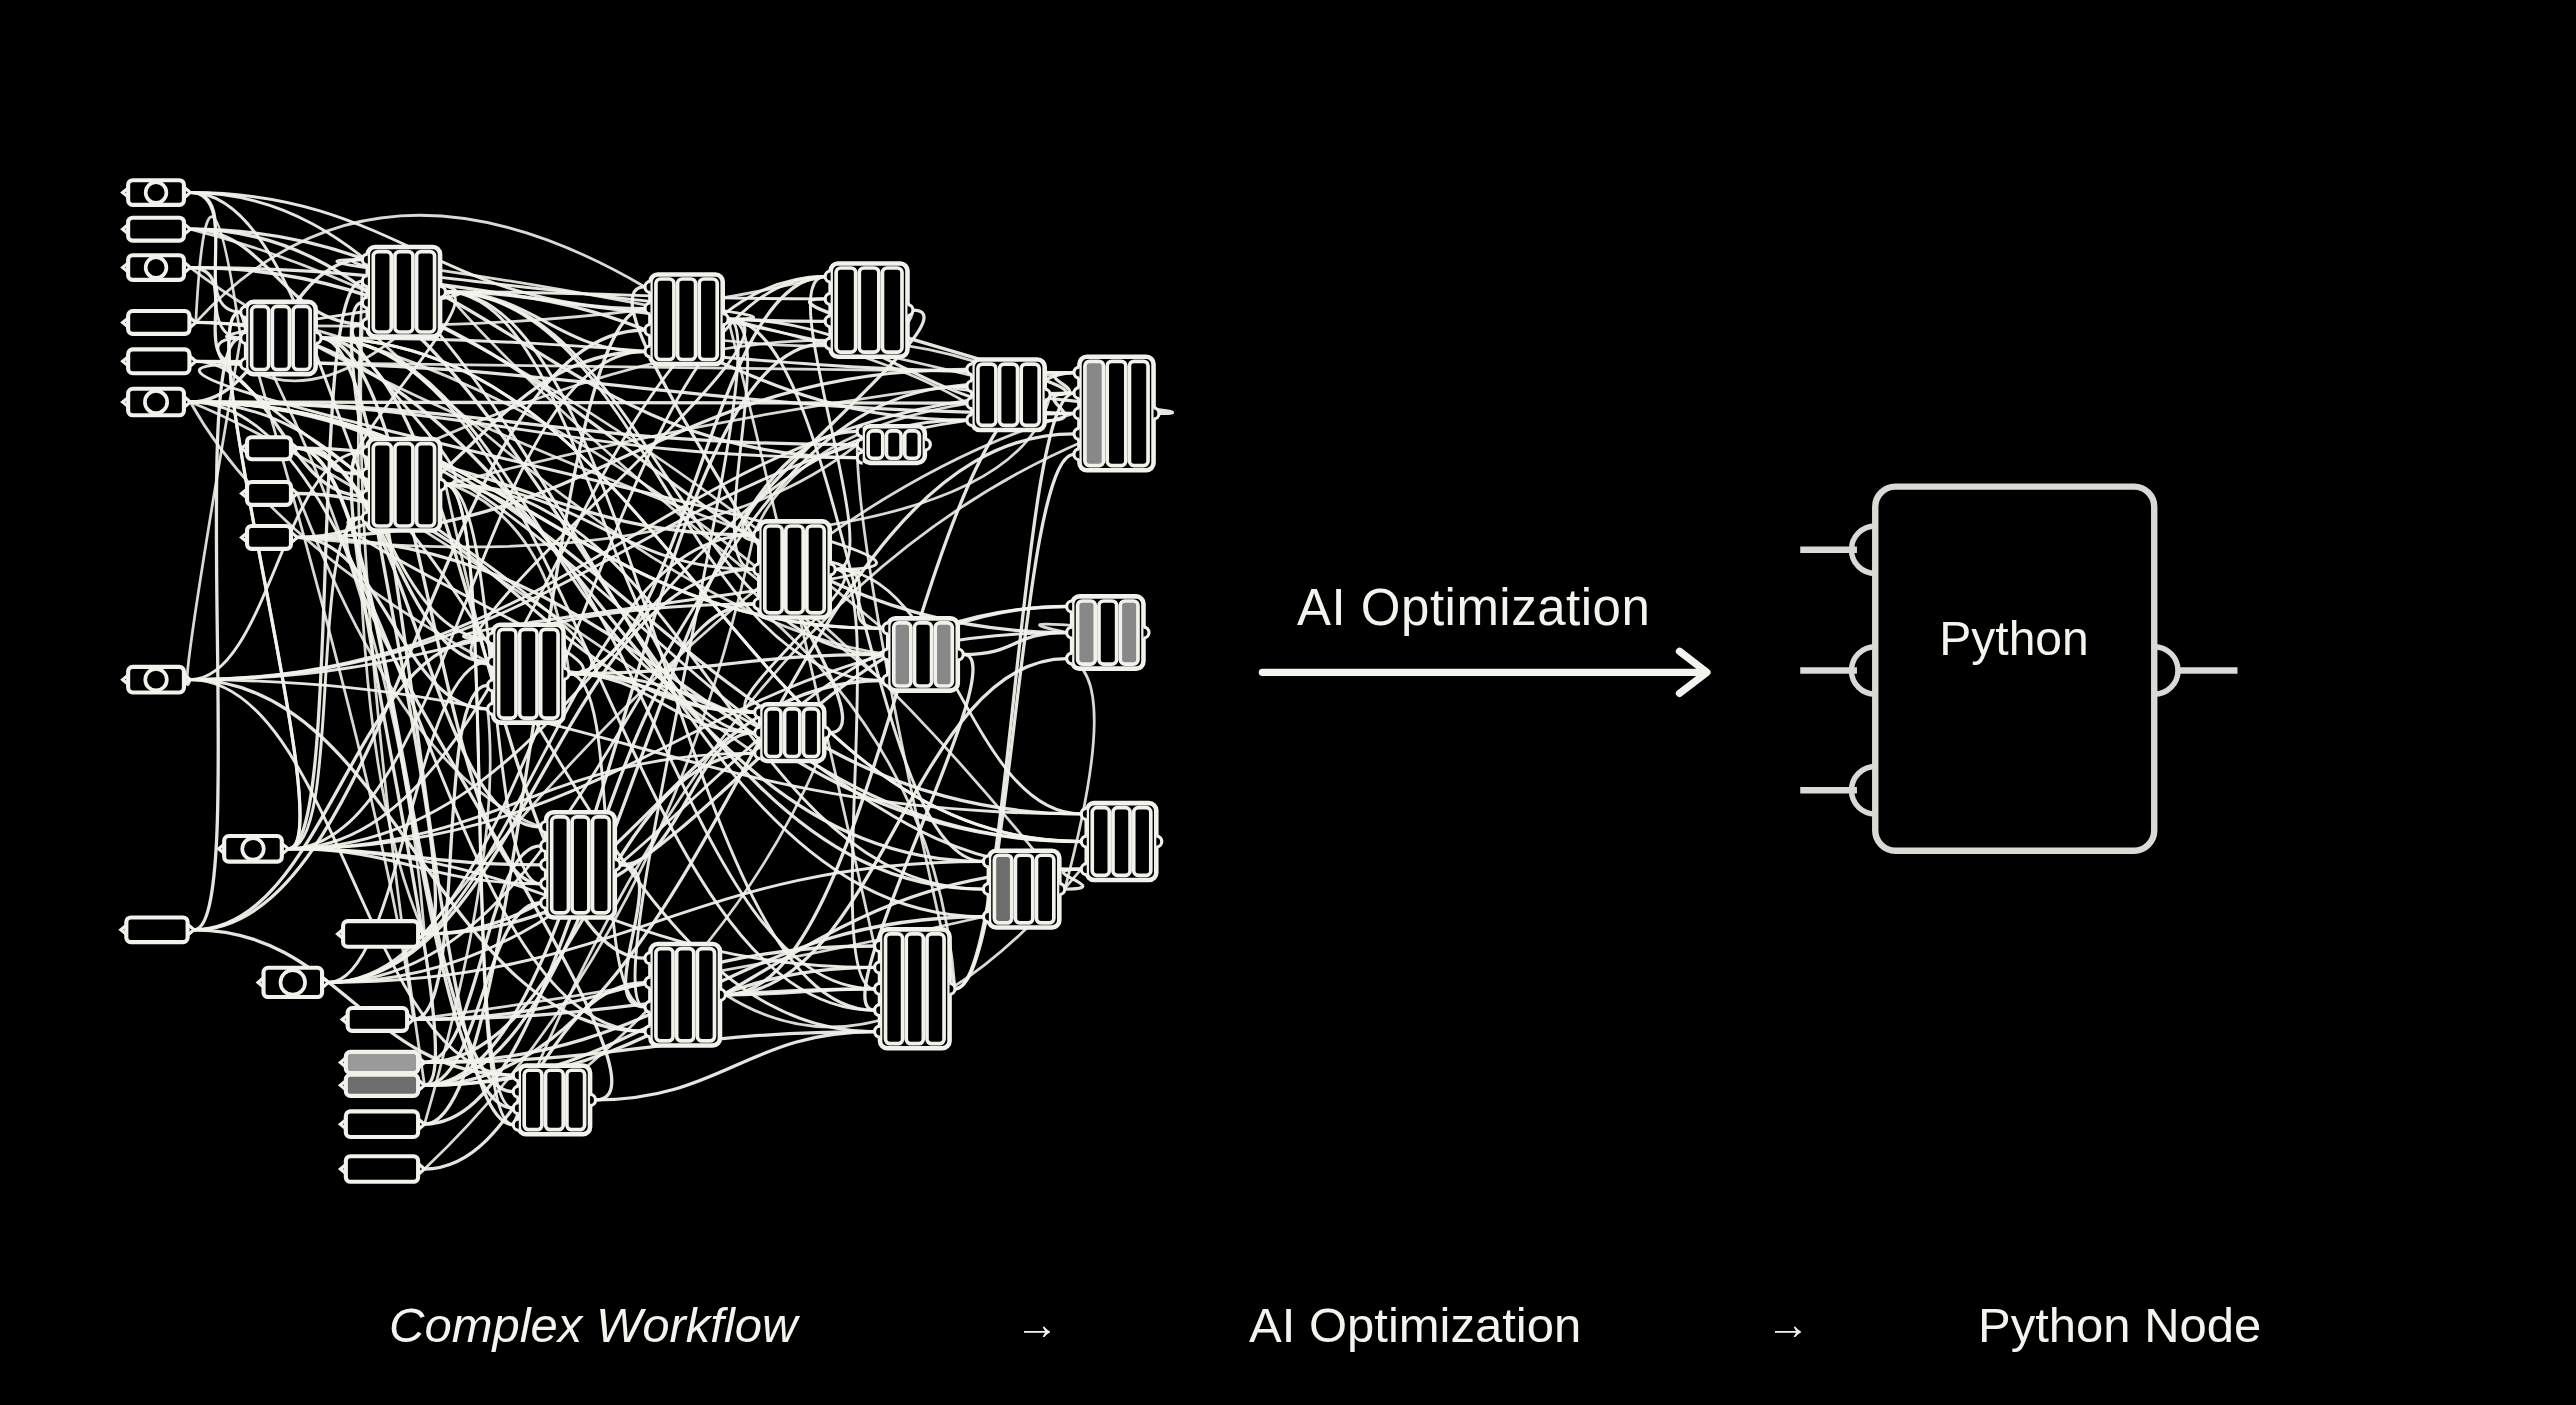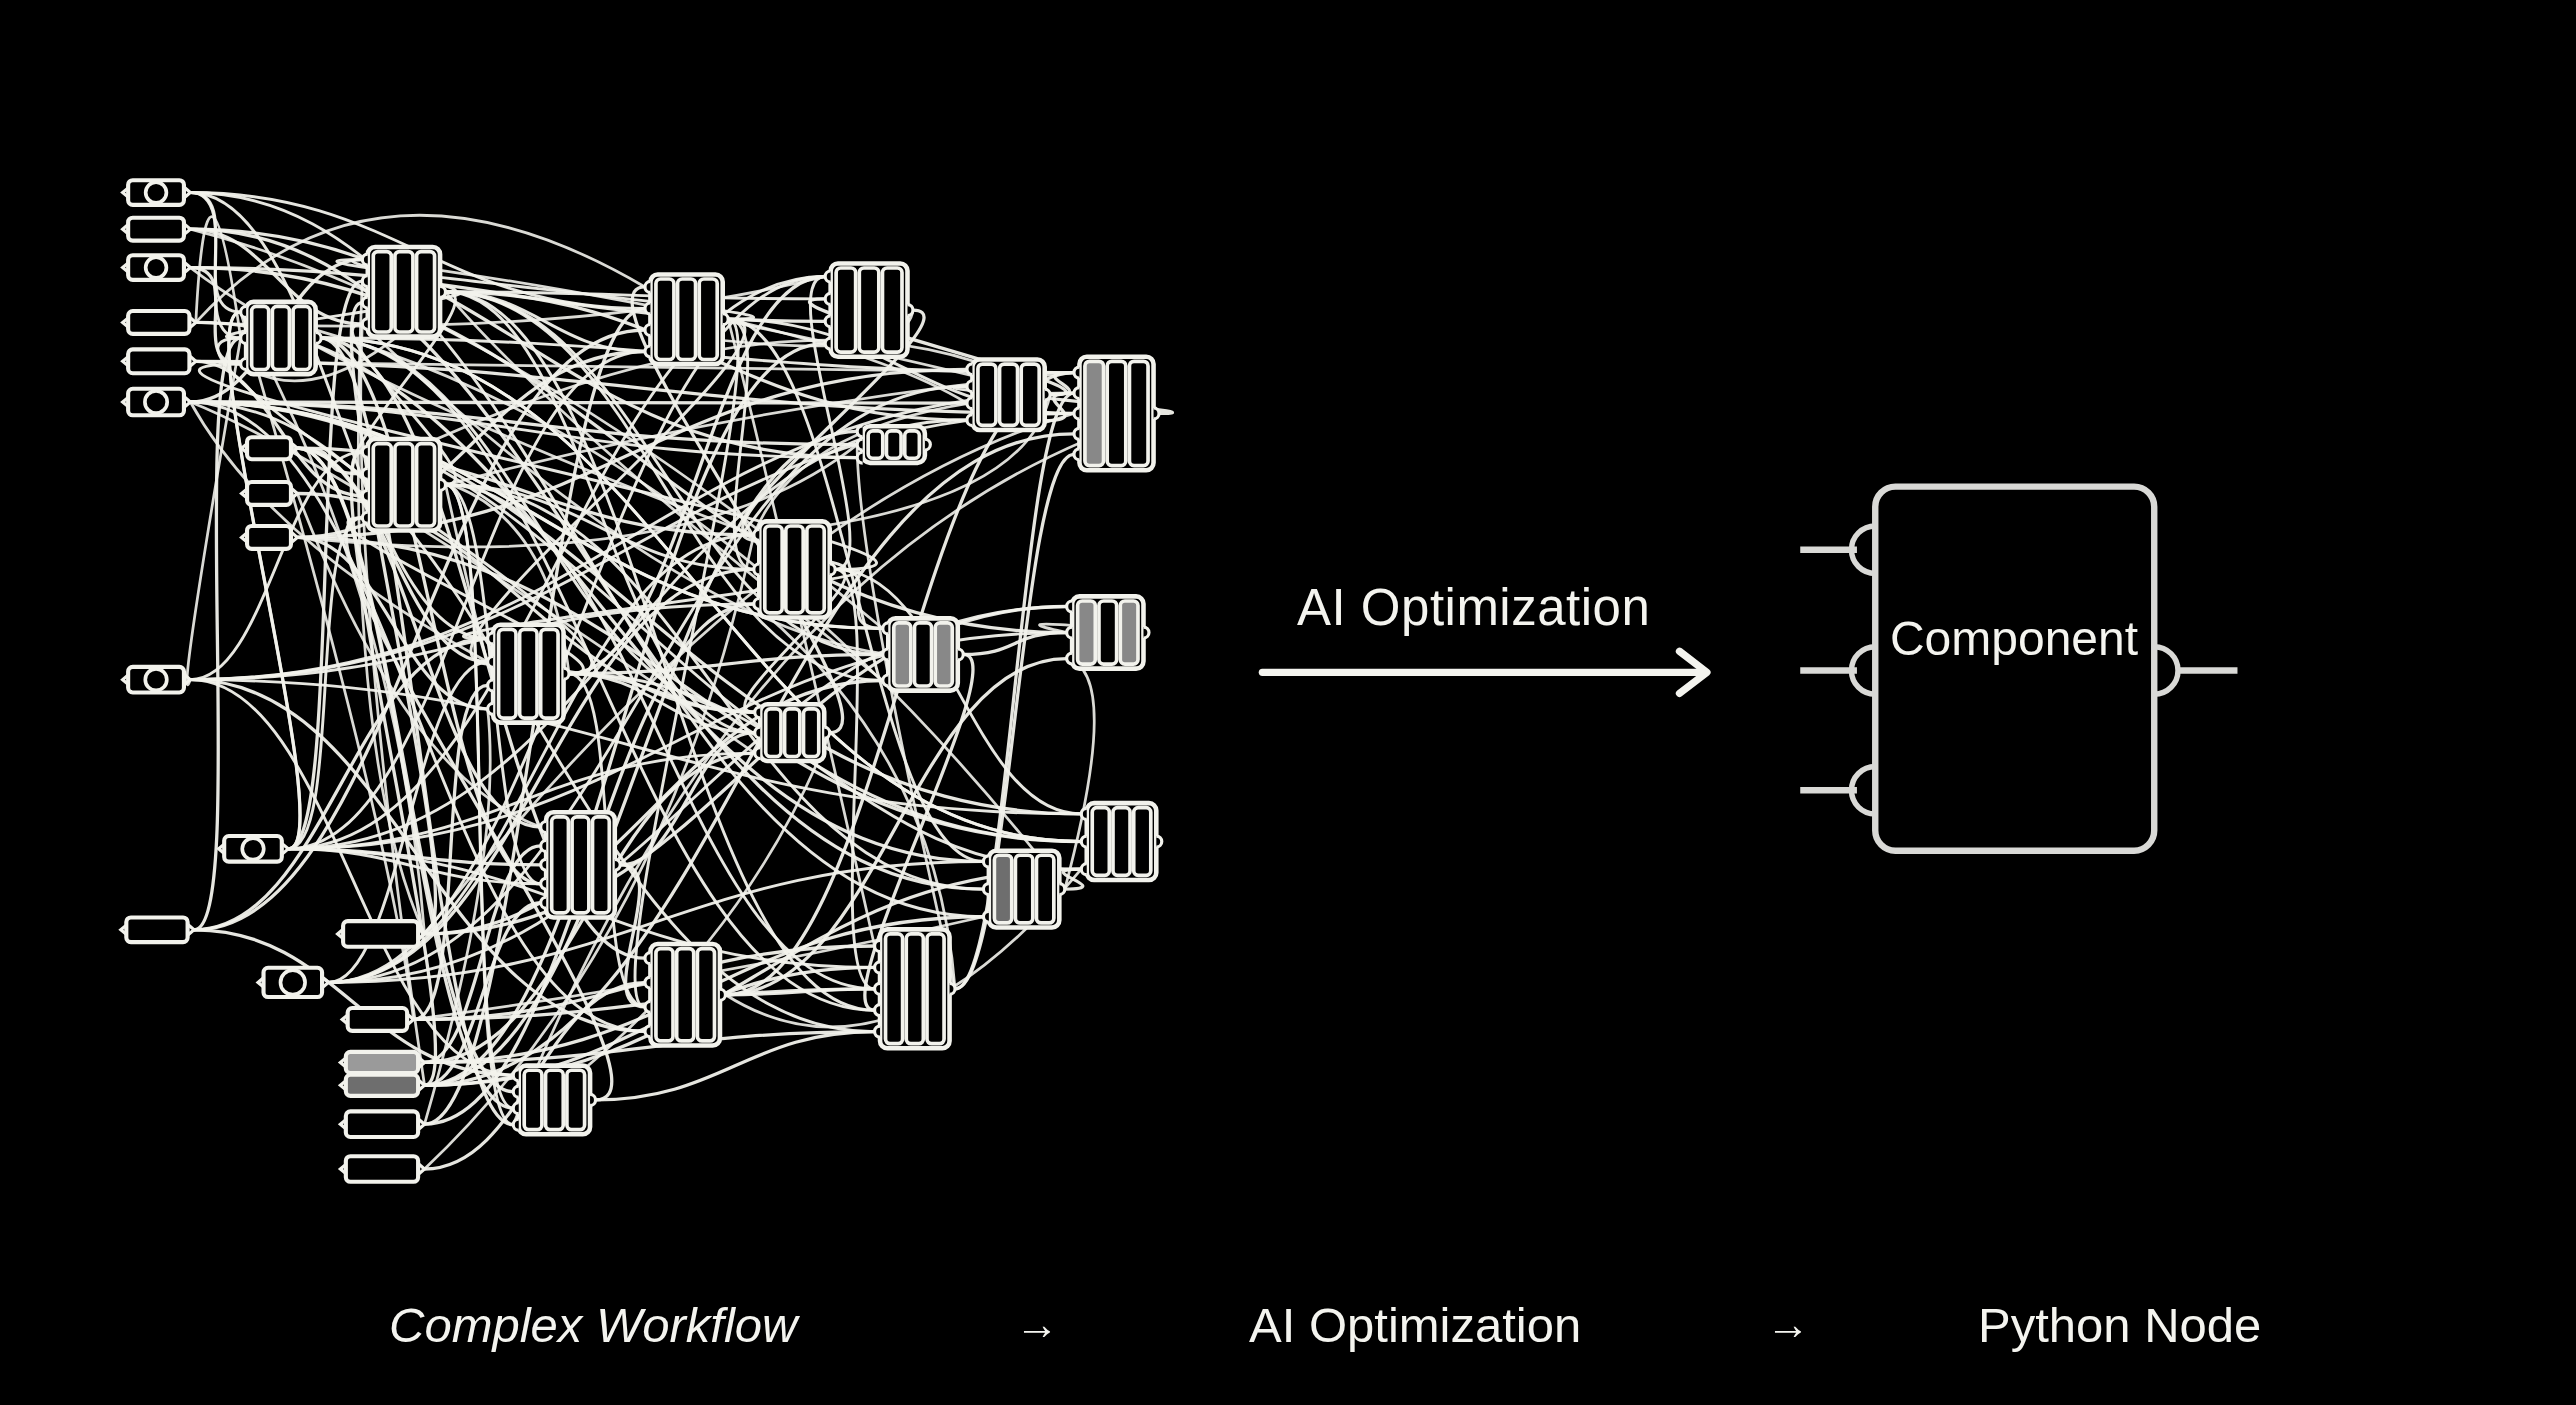--- a/index.html
+++ b/index.html
@@ -535,21 +535,21 @@
     <path d="M2050,707 A26,26 0 0 0 2050,759" fill="none" stroke="#d9d9d6" stroke-width="6"></path>
     <path d="M2050,838 A26,26 0 0 0 2050,890" fill="none" stroke="#d9d9d6" stroke-width="6"></path>
     <rect x="2050" y="532" width="305" height="398" rx="22" ry="22" fill="#000" stroke="#d9d9d6" stroke-width="7"></rect>
     <path d="M2355,707 A26,26 0 0 1 2355,759" fill="none" stroke="#d9d9d6" stroke-width="6"></path>
     <line x1="2380" y1="733" x2="2446" y2="733" stroke="#d9d9d6" stroke-width="7"></line>
   </g>
 </svg>
 
 <div class="lbl mid-label">AI Optimization</div>
 <div class="lbl comp-label">
-  <div>Component</div>
+  <div>Python</div>
 </div>
 
 <div class="lbl footer f1">Complex Workflow</div>
 <div class="lbl footer fa1">→</div>
 <div class="lbl footer f2">AI Optimization</div>
 <div class="lbl footer fa2">→</div>
 <div class="lbl footer f3">Python Node</div>
 
 
 </body></html>

